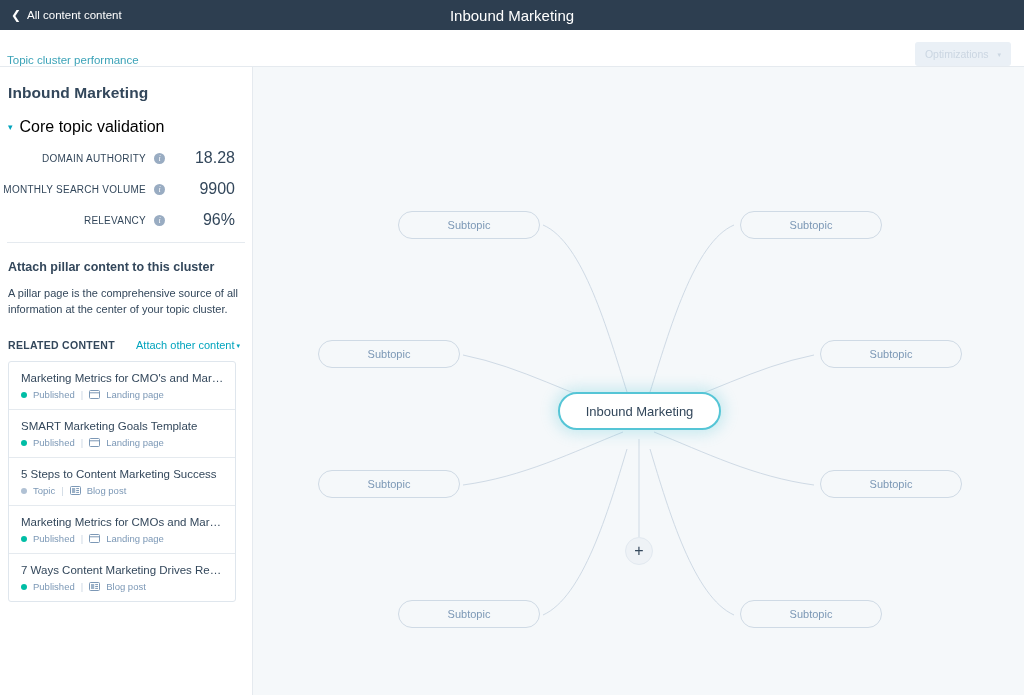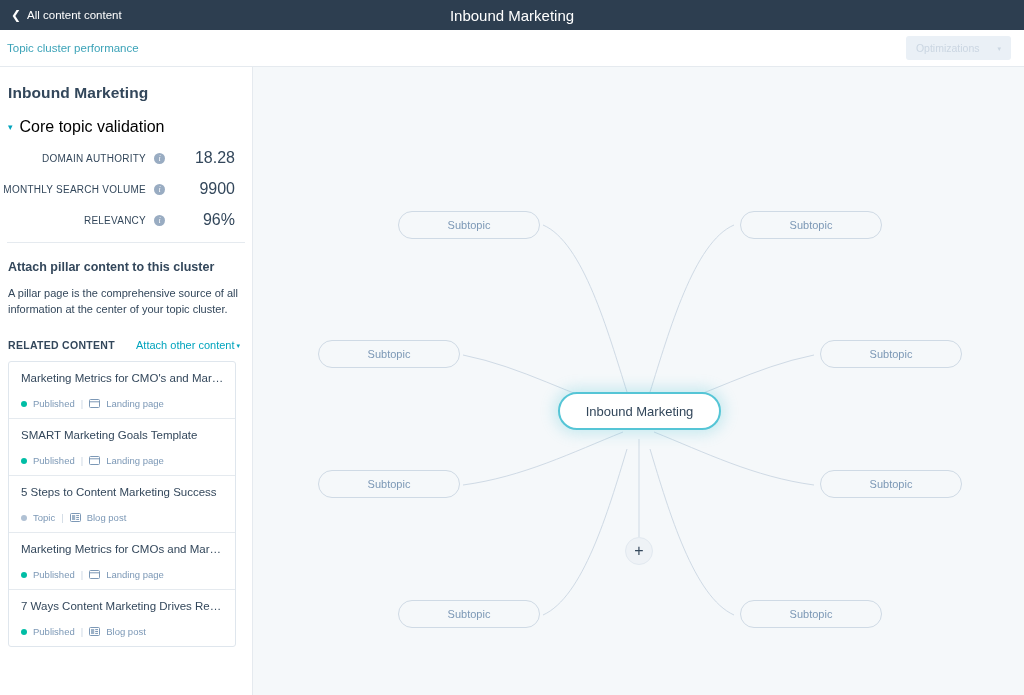--- a/index.html
+++ b/index.html
@@ -22,27 +22,27 @@
   }
   .back-chevron { font-size: 12px; line-height: 1; color: #ffffff; display: inline-block; }
   .topnav-title {
     position: absolute; left: 0; right: 0; text-align: center;
     font-size: 15px; color: #ffffff; pointer-events: none;
   }
 
   
   .subheader {
     height: 37px; background: #ffffff; border-bottom: 1px solid #e5eaef;
-    display: flex; align-items: center; justify-content: space-between;
+    display: flex; align-items: flex-end; justify-content: space-between;
     padding: 0 13px 0 7px; flex: 0 0 37px;
   }
   .perf-link { font-size: 11.5px; color: #3ca3b8; cursor: pointer; }
   .optim-btn {
     background: #eaf0f6; color: #cbd6e2; border: none; border-radius: 3px;
-    font-size: 10.5px; padding: 6px 10px; display: flex; align-items: center; gap: 18px;
+    font-size: 10.5px; padding: 6px 10px; display: flex; align-items: center; gap: 9px;
     font-family: "Liberation Sans", sans-serif; cursor: default;
   }
   .caret-tiny { font-size: 7px; line-height: 1; }
 
   
   .body { display: flex; flex: 1 1 auto; min-height: 0; }
 
   
   .sidebar {
     width: 253px; flex: 0 0 253px; background: #ffffff;
@@ -77,21 +77,21 @@
   .related-label { font-size: 10.5px; color: #33475b; letter-spacing: .3px; font-weight: bold; }
   .attach-link { font-size: 11px; color: #00a4bd; display: flex; align-items: center; gap: 2px; cursor: pointer; }
 
   .content-list {
     margin: 10px 16px 0 8px; border: 1px solid #dfe6ed; border-radius: 3px;
     background: #fff; overflow: hidden;
   }
   .content-item { padding: 10px 10px 9px 12px; border-bottom: 1px solid #e5eaef; cursor: pointer; }
   .content-item:last-child { border-bottom: none; }
   .ci-title { font-size: 11.5px; color: #33475b; white-space: nowrap; overflow: hidden; text-overflow: ellipsis; }
-  .ci-meta { display: flex; align-items: center; gap: 6px; margin-top: 14px; font-size: 9.5px; color: #7c98b6; }
+  .ci-meta { display: flex; align-items: center; gap: 6px; margin-top: 5px; font-size: 9.5px; color: #7c98b6; }
   .status-dot { width: 6px; height: 6px; border-radius: 50%; display: inline-block; }
   .status-dot.published { background: #00bda5; }
   .status-dot.draft { background: #b0c1d4; }
   .meta-sep { color: #cbd6e2; }
   .type-icon { display: inline-flex; align-items: center; }
 
   
   .canvas { position: relative; flex: 1 1 auto; background: #f5f8fa; overflow: hidden; }
   .canvas svg.links { position: absolute; inset: 0; width: 100%; height: 100%; }
   .node {

